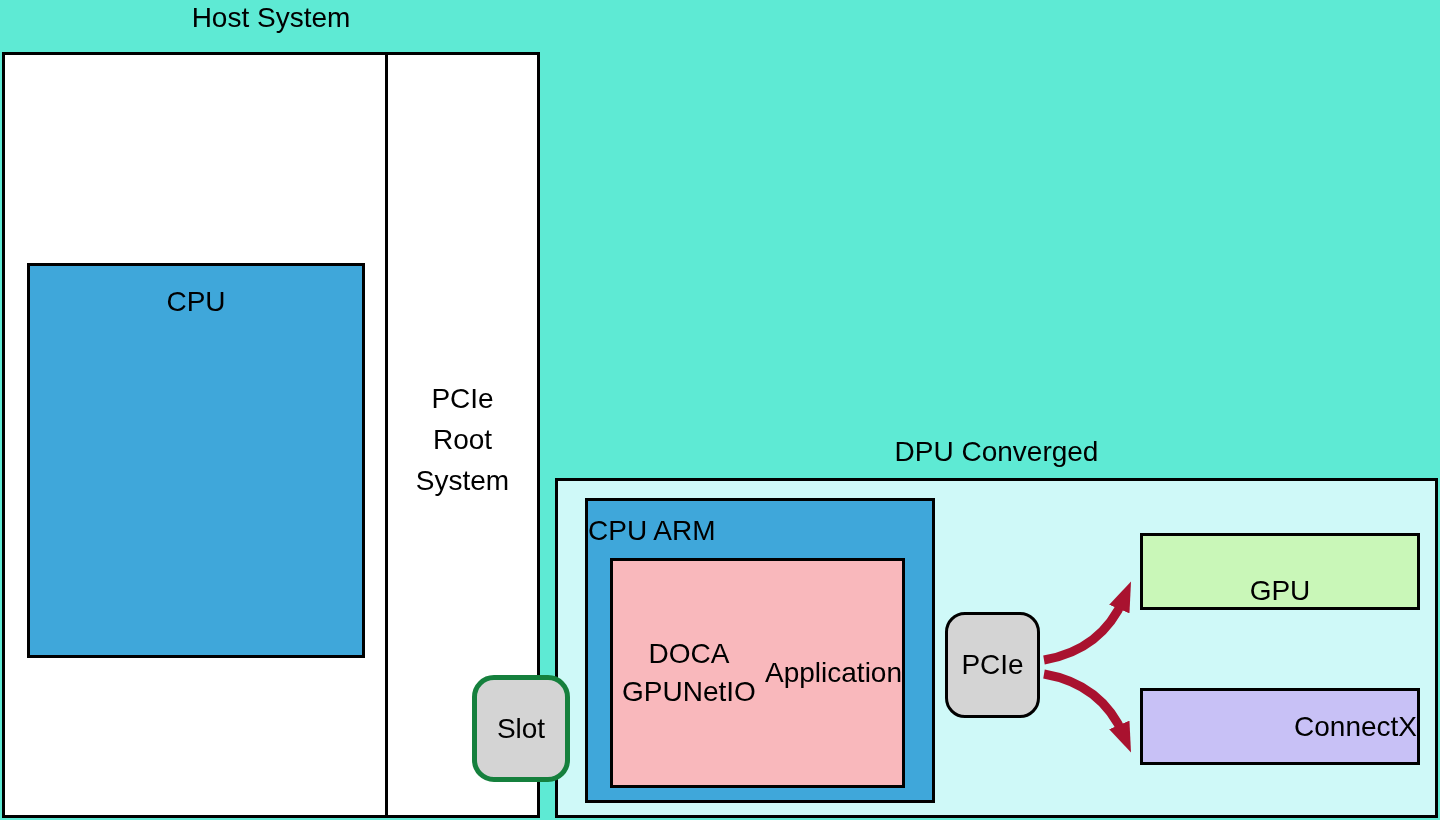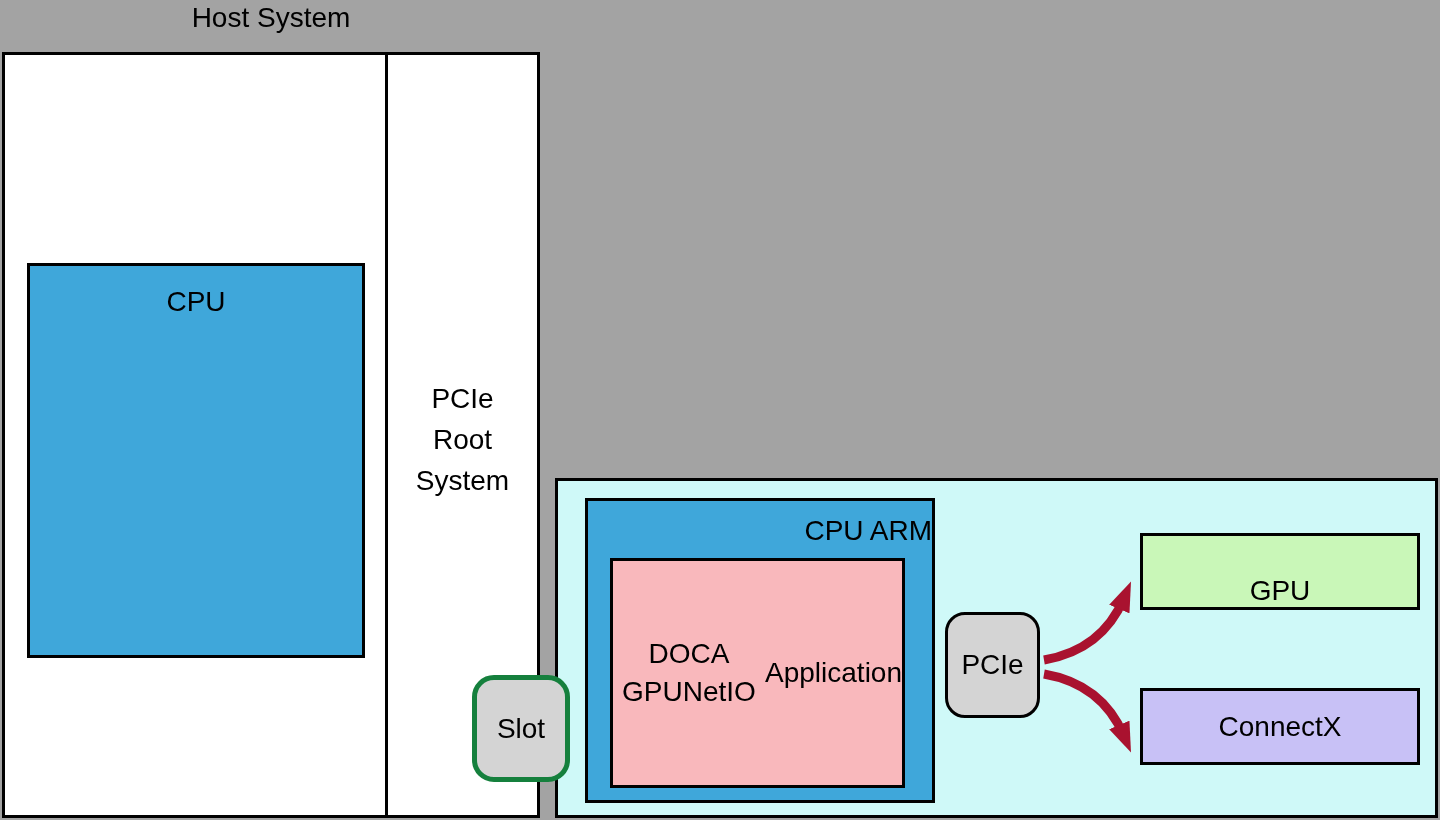--- a/index.html
+++ b/index.html
@@ -3,21 +3,21 @@
 <meta charset="utf-8">
 <style>
   * { margin: 0; padding: 0; box-sizing: border-box; }
   html, body { background: #ffffff; }
   body { font-family: "Liberation Sans", sans-serif; color: #000; }
 
   .canvas {
     position: relative;
     width: 1440px;
     height: 820px;
-    background: #a3a3a3;
+    background: #5eead4;
     overflow: hidden;
   }
 
   .abs { position: absolute; }
 
   .title {
     font-size: 28px;
     text-align: center;
     color: #000;
   }
@@ -59,21 +59,21 @@
     border: 3px solid #000;
   }
 
   .cpu-arm-box {
     left: 585px; top: 498px; width: 350px; height: 305px;
     background: var(--cpu_blue, #3FA7DA);
     border: 3px solid #000;
   }
   .cpu-arm-box .box-label {
     padding-top: 14px;
-    text-align: right;
+    text-align: left;
     font-size: 28px;
   }
 
   .doca-box {
     left: 610px; top: 558px; width: 295px; height: 230px;
     background: var(--app_pink, #F9B8BC);
     border: 3px solid #000;
     display: flex; flex-direction: row;
     align-items: center; justify-content: center;
     font-size: 28px; line-height: 38px; text-align: center;
@@ -102,21 +102,21 @@
     background: var(--gpu_green, #C9F7B8);
     border: 3px solid #000;
     display: flex; align-items: flex-end; justify-content: center;
     font-size: 28px;
   }
 
   .connectx-box {
     left: 1140px; top: 688px; width: 280px; height: 77px;
     background: var(--connectx_purple, #C8C1F6);
     border: 3px solid #000;
-    display: flex; align-items: center; justify-content: center;
+    display: flex; align-items: center; justify-content: flex-end;
     font-size: 28px;
   }
 
   .arrows-svg {
     left: 0; top: 0; width: 1440px; height: 820px;
     pointer-events: none;
   }
   .arrow-path {
     fill: none;
     stroke: var(--arrow_red, #A9122F);
@@ -136,20 +136,21 @@
   <div class="abs cpu-box">
     <div class="box-label">CPU</div>
   </div>
 
   <div class="abs pcie-root-label">
     <div>PCIe</div>
     <div>Root</div>
     <div>System</div>
   </div>
 
+  <div class="abs title dpu-title">DPU Converged</div>
   <div class="abs dpu-box"></div>
 
   <div class="abs cpu-arm-box">
     <div class="box-label">CPU ARM</div>
   </div>
 
   <div class="abs doca-box">
     <div>DOCA GPUNetIO</div>
     <div>Application</div>
   </div>

